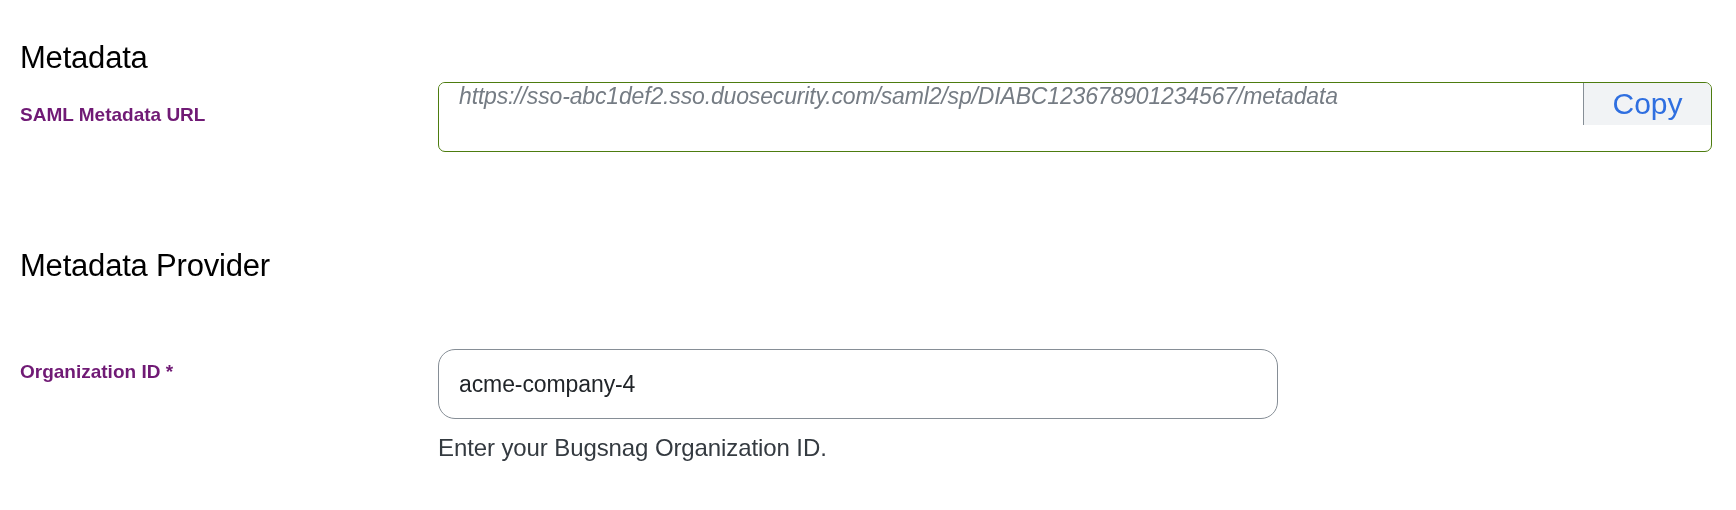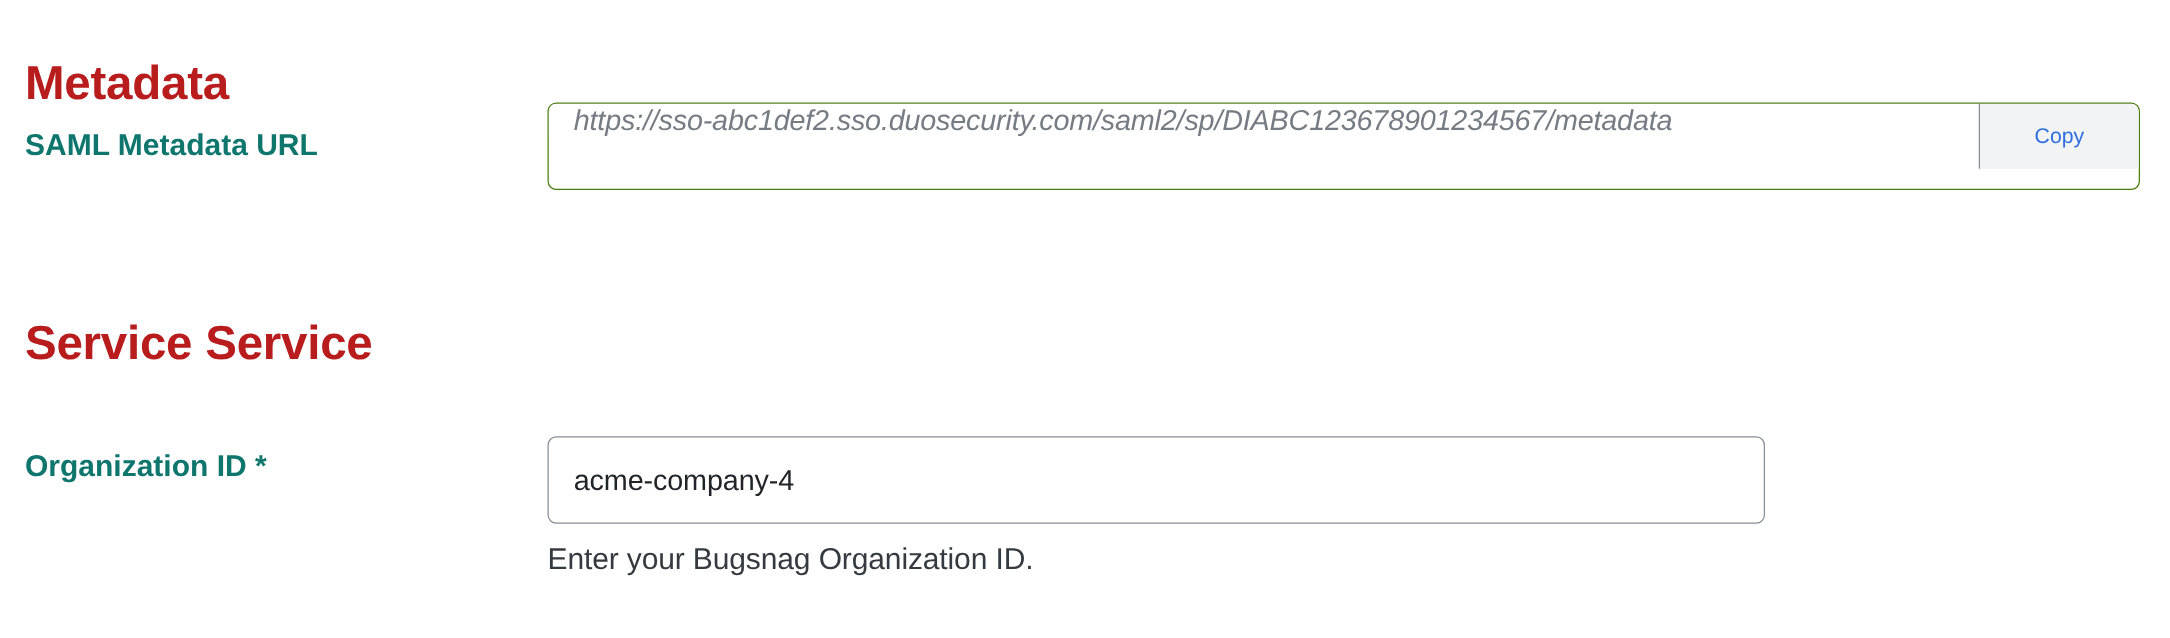--- a/index.html
+++ b/index.html
@@ -21,45 +21,45 @@
     width: 1736px;
     height: 510px;
     box-sizing: border-box;
     padding: 0;
   }
 
   
   .section-heading {
     position: absolute;
     left: 20px;
-    font-size: 38px;
-    font-weight: bold;
+    font-size: 31px;
+    font-weight: normal;
     letter-spacing: -0.2px;
-    color: #b91c1c;
+    color: #000000;
     line-height: 1;
     white-space: nowrap;
   }
   #heading-metadata { top: 16px; }
   #heading-service-provider { top: 224px; }
 
   
   .form-row {
     position: absolute;
     left: 0;
     width: 1736px;
   }
   #row-saml-url  { top: 82px; height: 70px; }
   #row-org-id    { top: 314px; height: 120px; }
 
   .field-label {
     position: absolute;
     left: 20px;
-    font-size: 24px;
+    font-size: 19px;
     font-weight: bold;
-    color: #0f766e;
+    color: #701a75;
     white-space: nowrap;
     line-height: 1;
   }
   #label-saml-url { top: 23px; }
   #label-org-id   { top: 48px; }
 
   
   .input-group {
     position: absolute;
     left: 438px;
@@ -89,46 +89,46 @@
     outline: none;
     font-family: "Liberation Sans", sans-serif;
     letter-spacing: -0.15px;
   }
   .input-group .copy-button {
     flex: 0 0 auto;
     display: flex;
     align-items: center;
     justify-content: center;
     min-width: 128px;
-    padding: 16px 18px;
+    padding: 4px 18px;
     background: #f1f3f5;
     border: none;
     border-left: 1px solid #868e96;
     color: #2f6fe0;
-    font-size: 17px;
+    font-size: 30px;
     font-family: "Liberation Sans", sans-serif;
     cursor: pointer;
     box-sizing: border-box;
   }
 
   
   .text-input {
     position: absolute;
     left: 438px;
     top: 35px;
-    width: 974px;
+    width: 840px;
     height: 70px;
     box-sizing: border-box;
     padding: 0 20px;
     font-size: 23px;
     font-family: "Liberation Sans", sans-serif;
     color: #212529;
     background: #ffffff;
     border: 1px solid #868e96;
-    border-radius: 7px;
+    border-radius: 17px;
     outline: none;
     letter-spacing: -0.1px;
   }
 
   .help-text {
     position: absolute;
     left: 438px;
     top: 122px;
     font-size: 24px;
     color: #343a40;
@@ -148,21 +148,21 @@
 
     <label class="field-label" id="label-saml-url">SAML Metadata URL</label>
 
     <div class="input-group">
       <div class="readonly-url">https://sso-abc1def2.sso.duosecurity.com/saml2/sp/DIABC123678901234567/metadata</div>
       <button class="copy-button">Copy</button>
     </div>
 
   </div>
 
-  <h2 class="section-heading" id="heading-service-provider">Service Service</h2>
+  <h2 class="section-heading" id="heading-service-provider">Metadata Provider</h2>
 
   <div class="form-row" id="row-org-id">
 
     <label class="field-label" id="label-org-id">Organization ID *</label>
 
     <input class="text-input" type="text" value="acme-company-4" style="">
 
     <div class="help-text">Enter your Bugsnag Organization ID.</div>
 
   </div>

